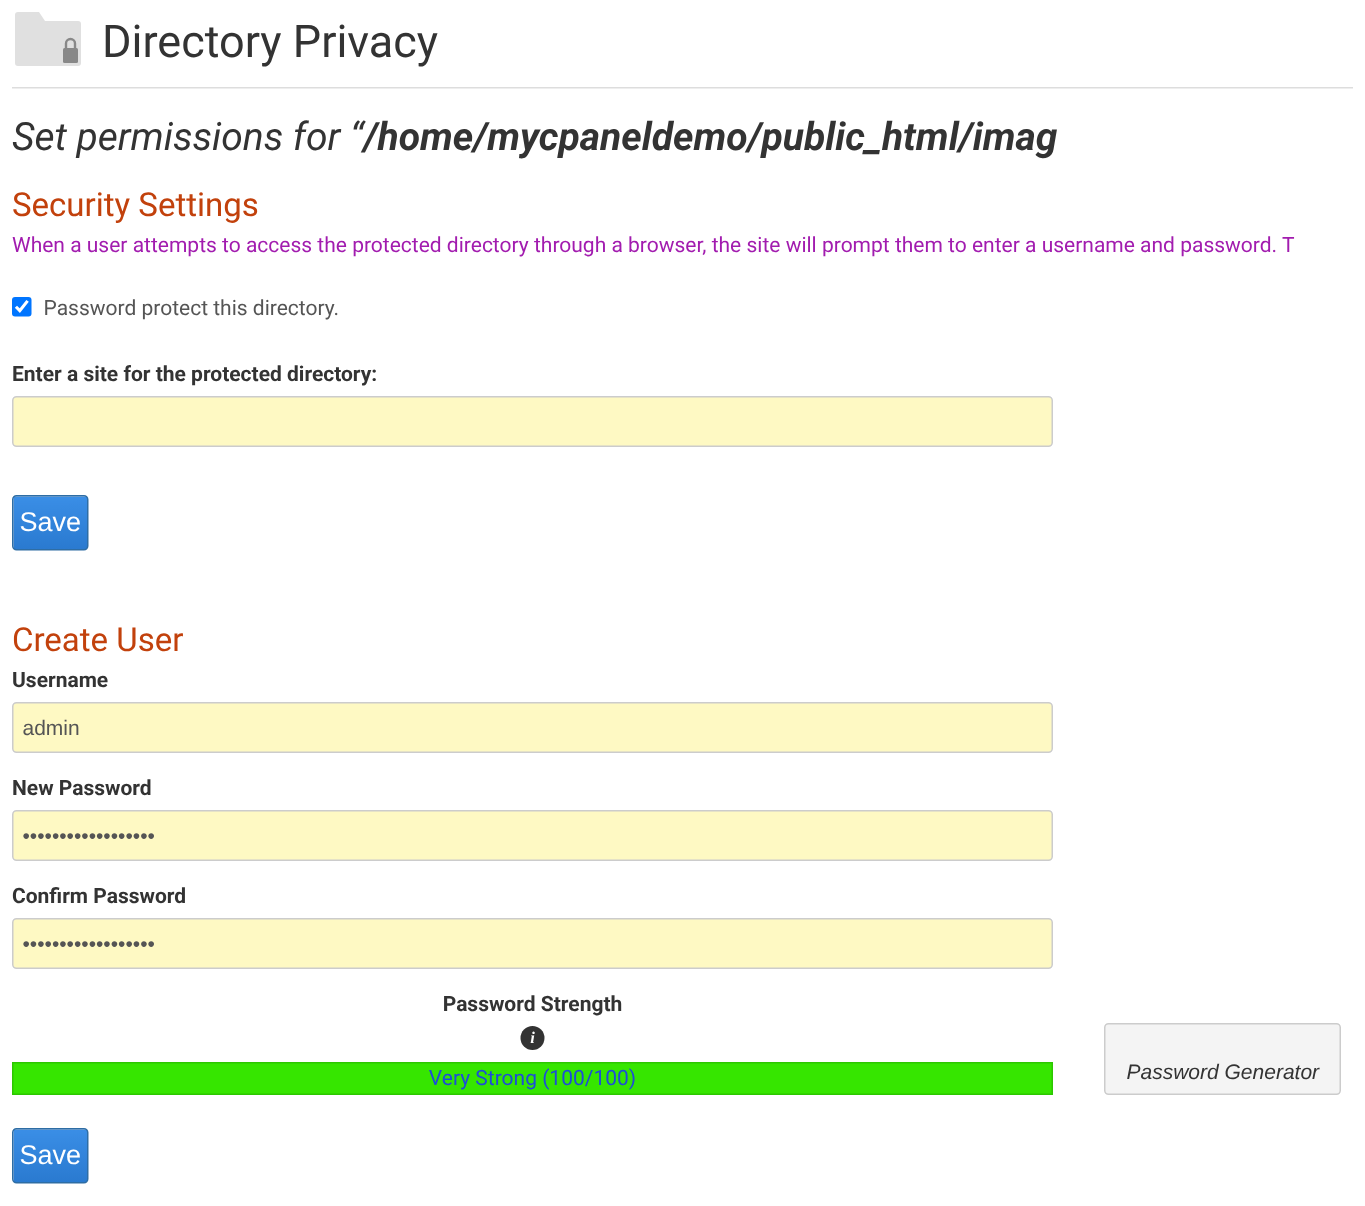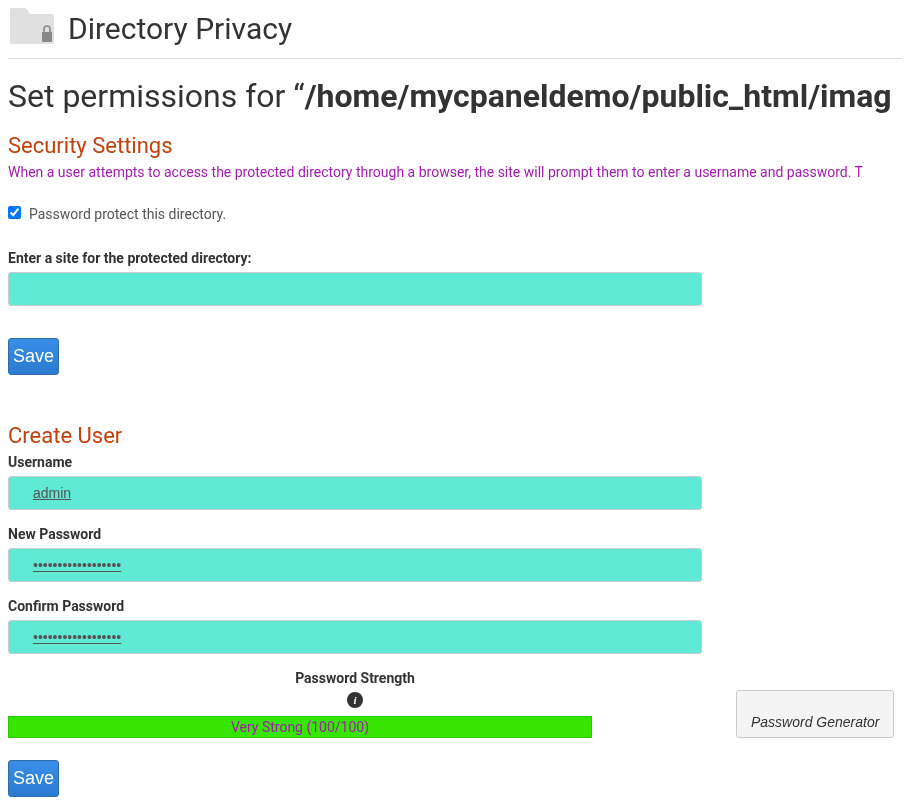--- a/index.html
+++ b/index.html
@@ -30,25 +30,26 @@
     position: relative;
   }
   .folder-icon svg { display:block; }
   .page-title {
     font-size: 30px;
     font-weight: 400;
     color: #333;
     margin: 0;
   }
   .perms-line {
-    font-size: 32px;
+    font-size: 26px;
     font-weight: 400;
     color: #333;
     margin: 0 0 18px 0;
     white-space: nowrap;
+    font-style: italic;
   }
   .perms-line .path {
     font-weight: 700;
   }
   h2.section {
     font-size: 22px;
     font-weight: 400;
     color: #c2410c;
     margin: 6px 0 6px 0;
   }
@@ -73,26 +74,25 @@
     font-size: 14px;
     color: #333;
     margin-bottom: 6px;
   }
   .text-input {
     width: 694px;
     max-width: 694px;
     height: 34px;
     border: 1px solid #ccc;
     border-radius: 3px;
-    padding: 6px 24px;
+    padding: 6px 6px;
     font-size: 14px;
     color: #555;
-    background: #5eead4;
+    background: #fef9c3;
     display:block;
-    text-decoration:underline;
   }
   .btn-primary {
     display: inline-block;
     background: #2b7cd3;
     background: linear-gradient(to bottom, #3a8ee6, #2a7ad0);
     border: 1px solid #2e6da4;
     color: #fff;
     font-size: 18px;
     padding: 7px 4px;
     border-radius: 3px;
@@ -126,25 +126,25 @@
     background:#333;
     color:#fff;
     align-items:center;
     justify-content:center;
     font-size:11px;
     font-weight:700;
     font-style: italic;
     font-family: Georgia, serif;
   }
   .strength-bar {
-    width: 584px;
+    width: 694px;
     height: 22px;
     background: #36e600;
     border: 1px solid #2cc700;
-    color: #a21caf;
+    color: #1d4ed8;
     font-size: 14px;
     text-align: center;
     line-height: 20px;
   }
   .btn-default {
     background: #f4f4f4;
     border: 1px solid #ccc;
     color: #333;
     font-size: 14px;
     padding: 23px 14px;

